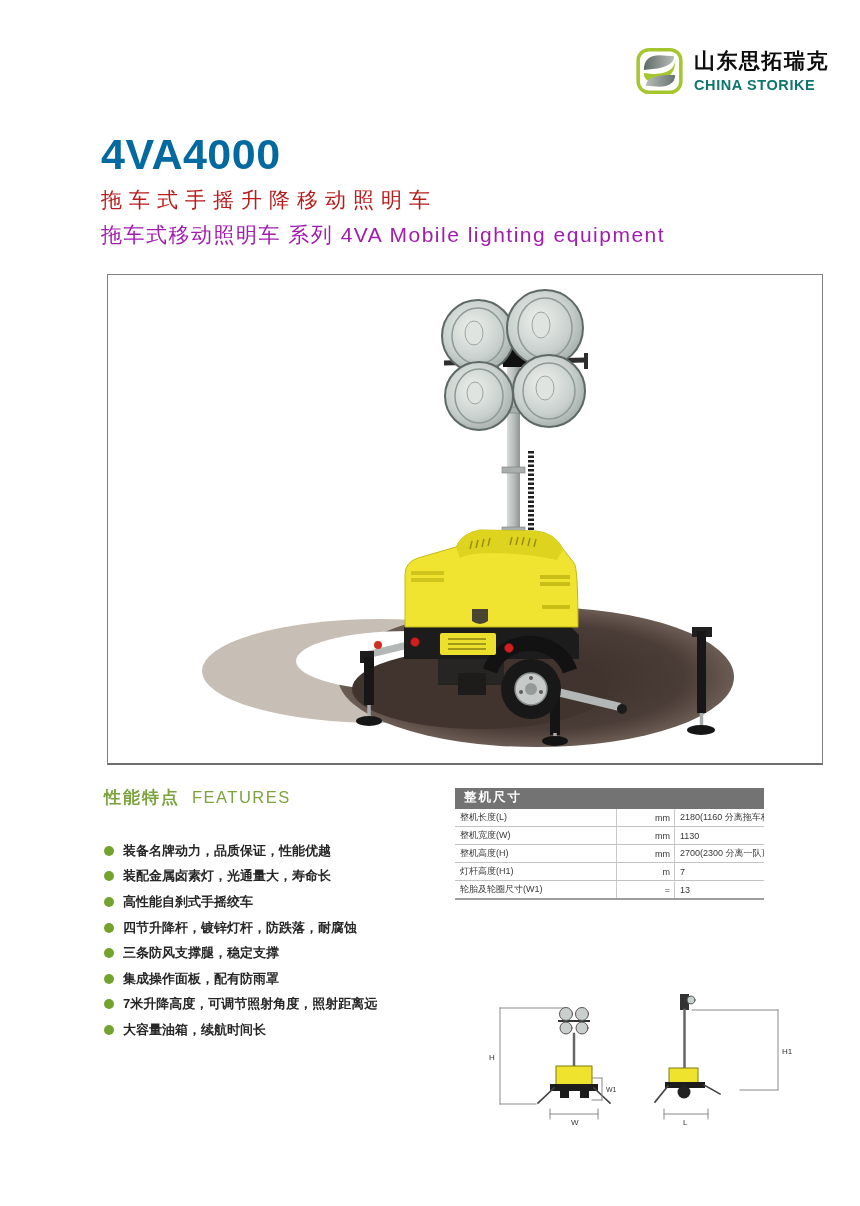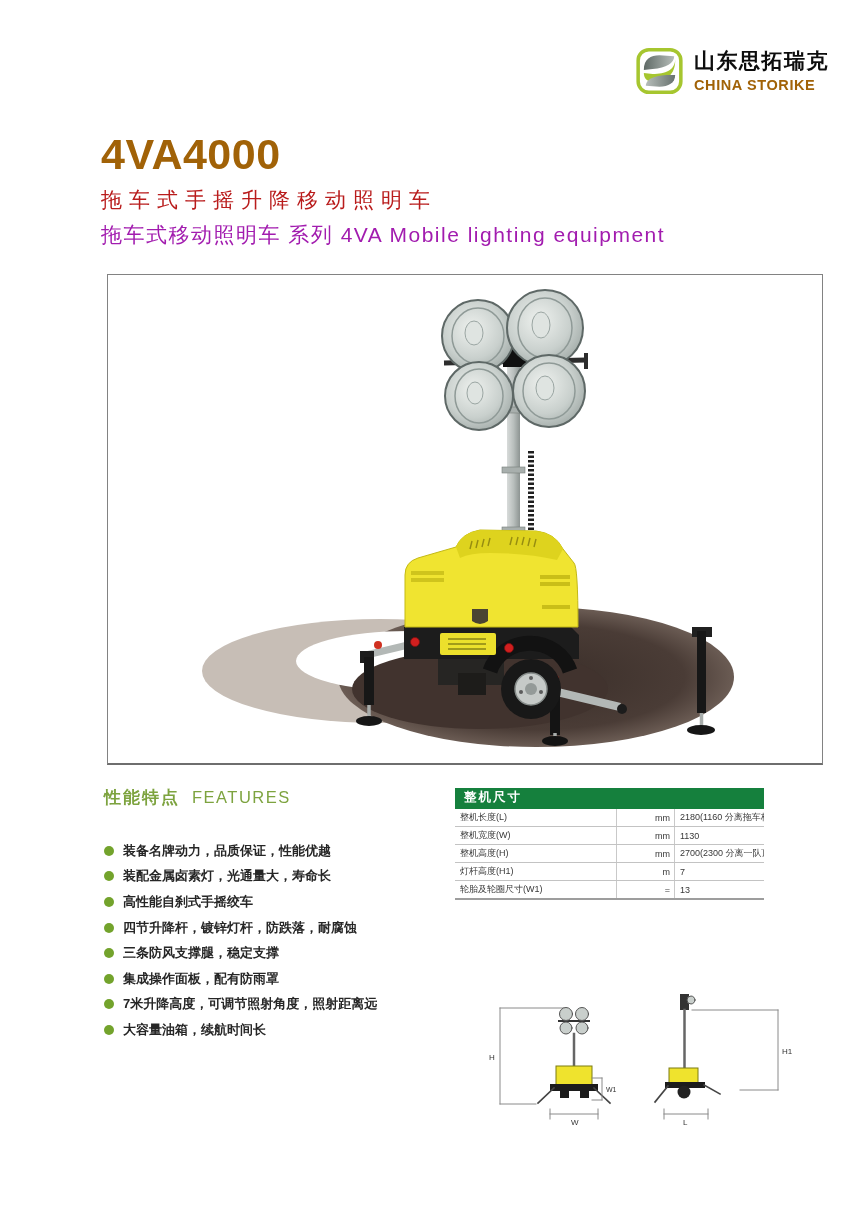--- a/index.html
+++ b/index.html
@@ -4,46 +4,46 @@
 <style>
   html,body{margin:0;padding:0;background:#ffffff;}
   .page{position:relative;width:860px;height:1206px;background:#fff;overflow:hidden;
         font-family:"Liberation Sans","DejaVu Sans",sans-serif;color:#222;}
 
   
   .logo{position:absolute;top:47px;left:636px;display:flex;align-items:center;gap:11px;}
   .logo-badge{width:47px;height:48px;flex:none;}
   .logo-text{display:flex;flex-direction:column;}
   .logo-cn{font-size:21px;font-weight:bold;color:#0d0d0d;letter-spacing:1.5px;line-height:1.1;}
-  .logo-en{font-size:14.5px;font-weight:bold;color:#a16207;letter-spacing:.6px;margin-top:4px;}
+  .logo-en{font-size:14.5px;font-weight:bold;color:#0f766e;letter-spacing:.6px;margin-top:4px;}
 
   
   .title-block{position:absolute;left:101px;top:133px;}
-  .model{font-size:43px;font-weight:bold;color:#a16207;line-height:1;letter-spacing:.5px;}
+  .model{font-size:43px;font-weight:bold;color:#0369a1;line-height:1;letter-spacing:.5px;}
   .sub1{margin-top:10px;font-size:21px;color:#b91c1c;letter-spacing:7px;}
   .sub2{margin-top:7px;font-size:21px;color:#a21caf;letter-spacing:1.5px;}
 
   
   .photo-box{position:absolute;left:107px;top:274px;width:714px;height:488px;
              border:1px solid #828282;border-bottom:2px solid #6e6e6e;background:#fff;}
   .photo-box svg{display:block;}
 
   
   .features{position:absolute;left:104px;top:786px;width:345px;}
   .features-heading{font-size:17px;color:#7da33f;}
   .features-heading .cn{font-weight:bold;letter-spacing:2px;margin-right:12px;}
   .features-heading .en{font-weight:400;font-size:16.5px;letter-spacing:1.5px;}
   .features-list{margin-top:29px;}
   .feature-item{display:flex;align-items:center;gap:9px;height:25.6px;
                 font-size:13px;font-weight:bold;color:#262626;}
   .dot{width:10px;height:10px;border-radius:50%;background:#73a32c;flex:none;}
 
   
   .dims{position:absolute;left:455px;top:788px;width:309px;}
-  .dims-header{background:#15803d;color:#fff;font-size:12.5px;font-weight:bold;
+  .dims-header{background:#737373;color:#fff;font-size:12.5px;font-weight:bold;
                letter-spacing:2px;padding:1px 0 3px 9px;}
   .dims table{width:100%;border-collapse:collapse;table-layout:fixed;}
   .dims td{border-bottom:1px solid #c3c3c3;font-size:9px;font-weight:normal;color:#383838;
            padding:2px 4px 2px 5px;white-space:nowrap;overflow:hidden;}
   .dims tr:last-child td{border-bottom:2px solid #9d9d9d;}
   .dims td.c-label{width:152px;}
   .dims td.c-unit{width:48px;text-align:right;border-left:1px solid #c9c9c9;}
   .dims td.c-value{border-left:1px solid #c9c9c9;}
 
   

